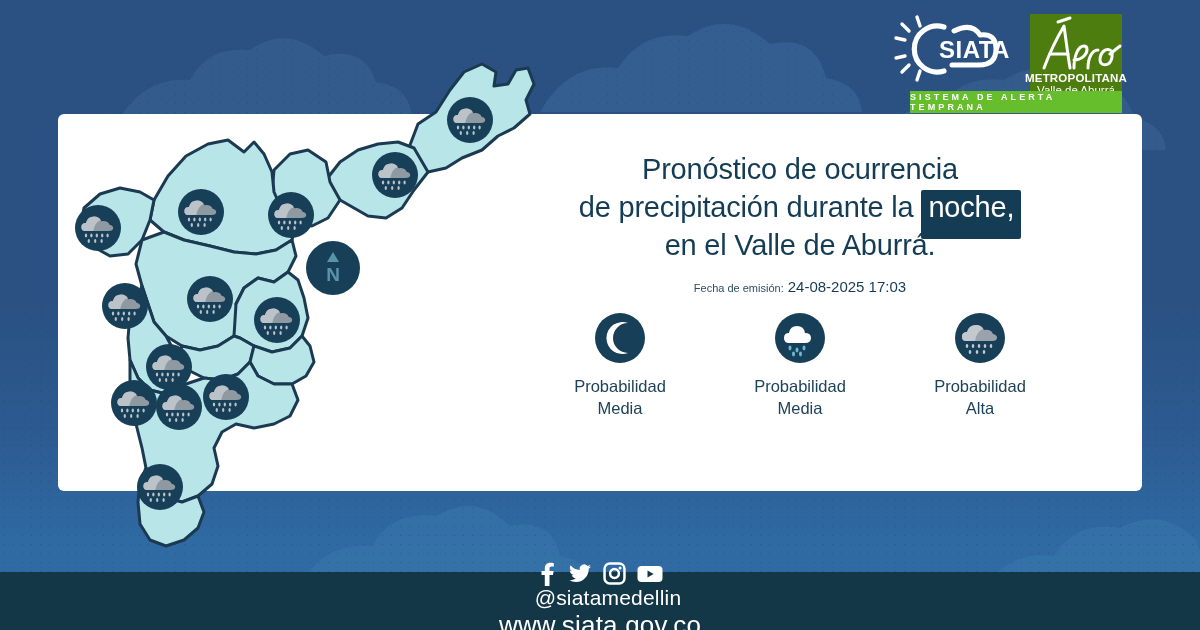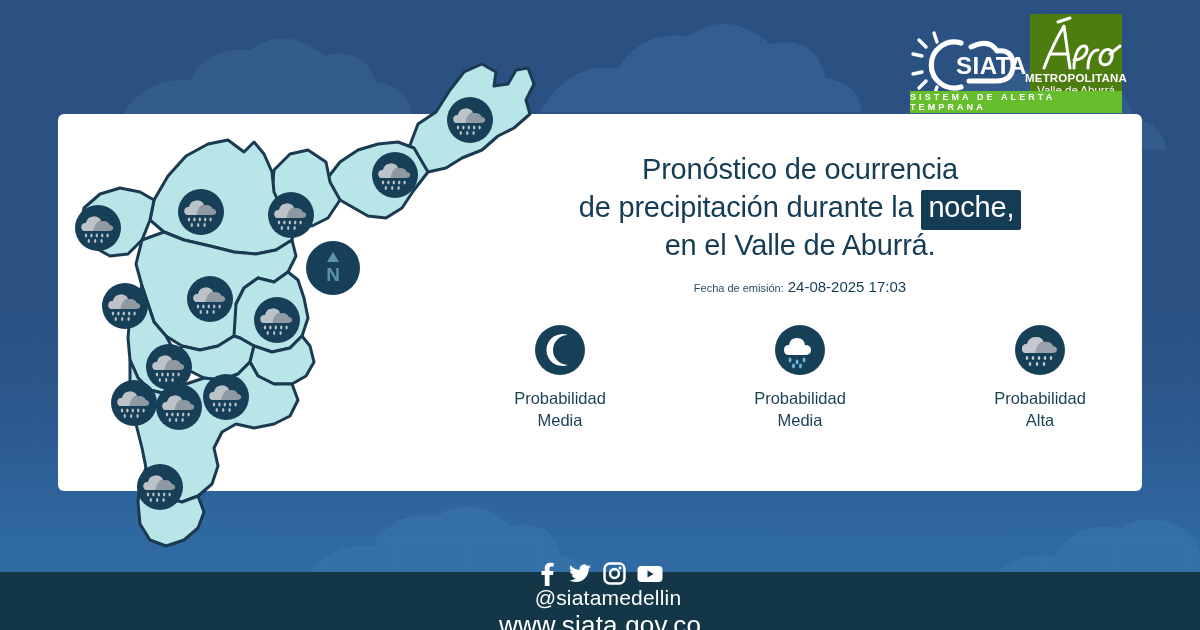--- a/index.html
+++ b/index.html
@@ -19,21 +19,21 @@
   }
   .bg-dots{
     position:absolute;inset:0;
     background-image:radial-gradient(circle, rgba(20,48,82,.40) 0.8px, transparent 0.9px);
     background-size:9px 9px;
     opacity:.75;
   }
   .cloudsvg{position:absolute;left:0;top:0;width:1200px;height:630px;}
 
   
-  .logos{position:absolute;right:78px;top:14px;display:flex;align-items:flex-end;gap:3px;z-index:8;}
+  .logos{position:absolute;right:78px;top:14px;display:flex;align-items:flex-start;gap:20px;z-index:8;}
   .siata-logo{width:118px;height:72px;position:relative;}
   .area-logo{
     width:92px;height:88px;background:#4d7c0f;position:relative;
     display:flex;flex-direction:column;align-items:center;justify-content:flex-end;
     padding-bottom:5px;box-sizing:border-box;
   }
   .area-script{position:absolute;left:0;top:2px;width:92px;height:60px;}
   .area-l1{color:#fff;font-size:11.5px;font-weight:bold;letter-spacing:.2px;line-height:12px;}
   .area-l2{color:#fff;font-size:11.5px;line-height:13px;}
   .tagline{
@@ -53,28 +53,28 @@
   .mapsvg{position:absolute;left:0;top:0;width:520px;height:520px;}
 
   .wicon{position:absolute;width:46px;height:46px;transform:translate(-50%,-50%);}
   .compass{position:absolute;width:54px;height:54px;transform:translate(-50%,-50%);}
 
   
   .panel{position:absolute;left:470px;top:150px;width:660px;z-index:6;text-align:center;}
   .title{
     color:#143c54;font-size:29px;font-weight:normal;line-height:38px;letter-spacing:-.2px;
   }
-  .hl{background:#143c54;color:#ffffff;padding:1px 7px 7px 7px;border-radius:2px;}
+  .hl{background:#143c54;color:#ffffff;padding:1px 7px 16px 7px;border-radius:2px;}
   .fecha{margin-top:13px;color:#2a4e66;font-size:17px;}
   .fecha .lbl{font-size:11px;text-align:right;}
   .fecha .val{font-size:15px;margin-left:4px;color:#143c54;}
 
   .legend{
-    position:absolute;left:470px;top:325px;width:660px;z-index:6;
-    display:flex;justify-content:space-between;align-items:flex-start;
+    position:absolute;left:470px;top:313px;width:660px;z-index:6;
+    display:flex;justify-content:center;align-items:flex-start;
   }
   .leg{width:180px;display:flex;flex-direction:column;align-items:center;}
   .leg .ic{width:50px;height:50px;}
   .leg .lab{margin-top:12px;color:#1d4359;font-size:16.5px;line-height:22px;text-align:center;}
 
   
   .footer{
     position:absolute;left:0;bottom:0;width:1200px;height:58px;background:#133747;
     display:flex;align-items:center;justify-content:center;gap:0;z-index:9;flex-direction:column;
   }

